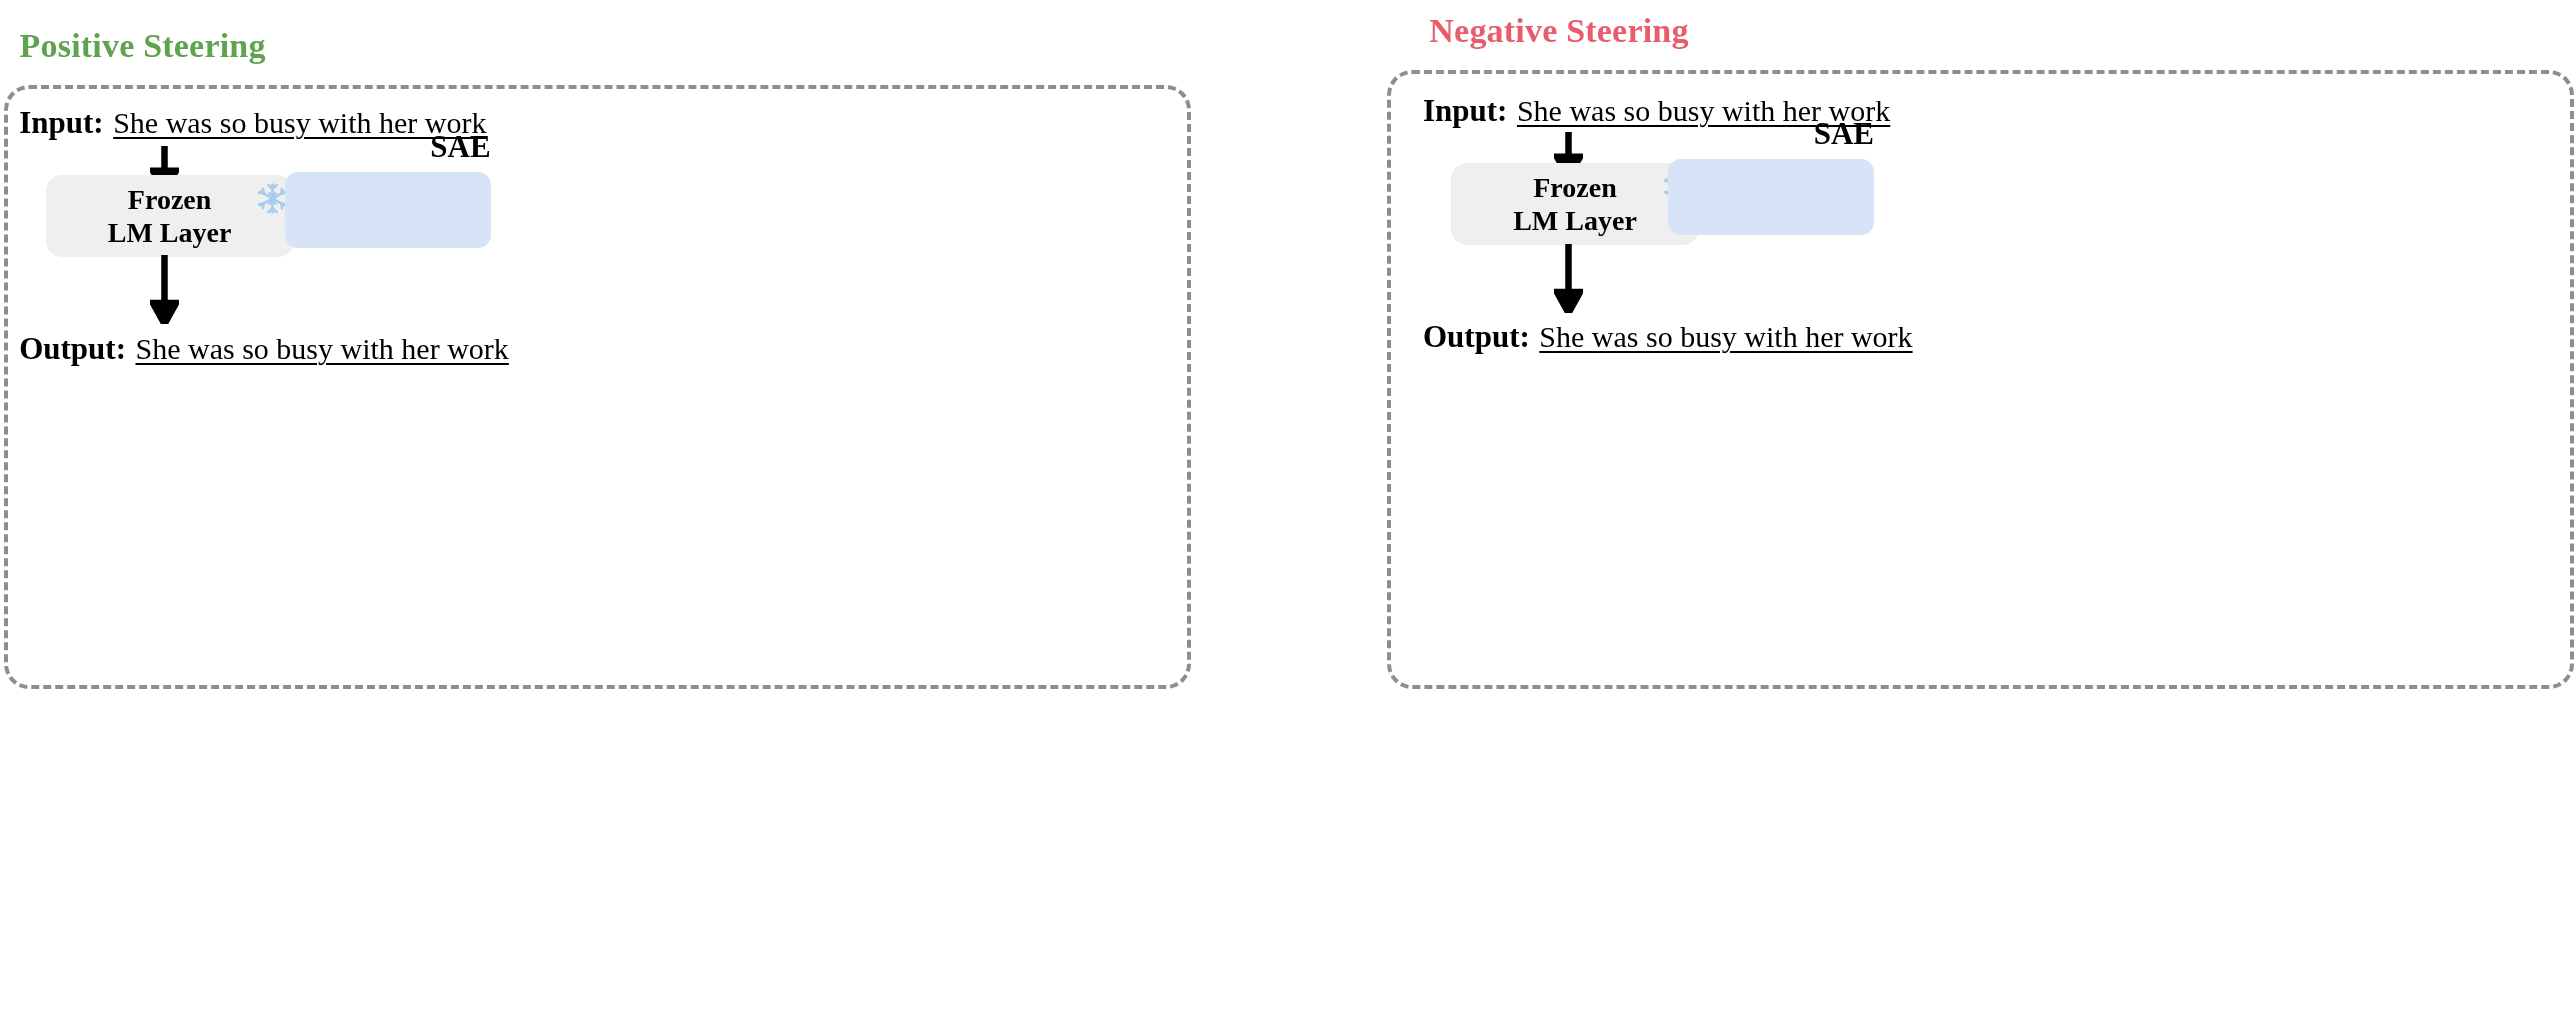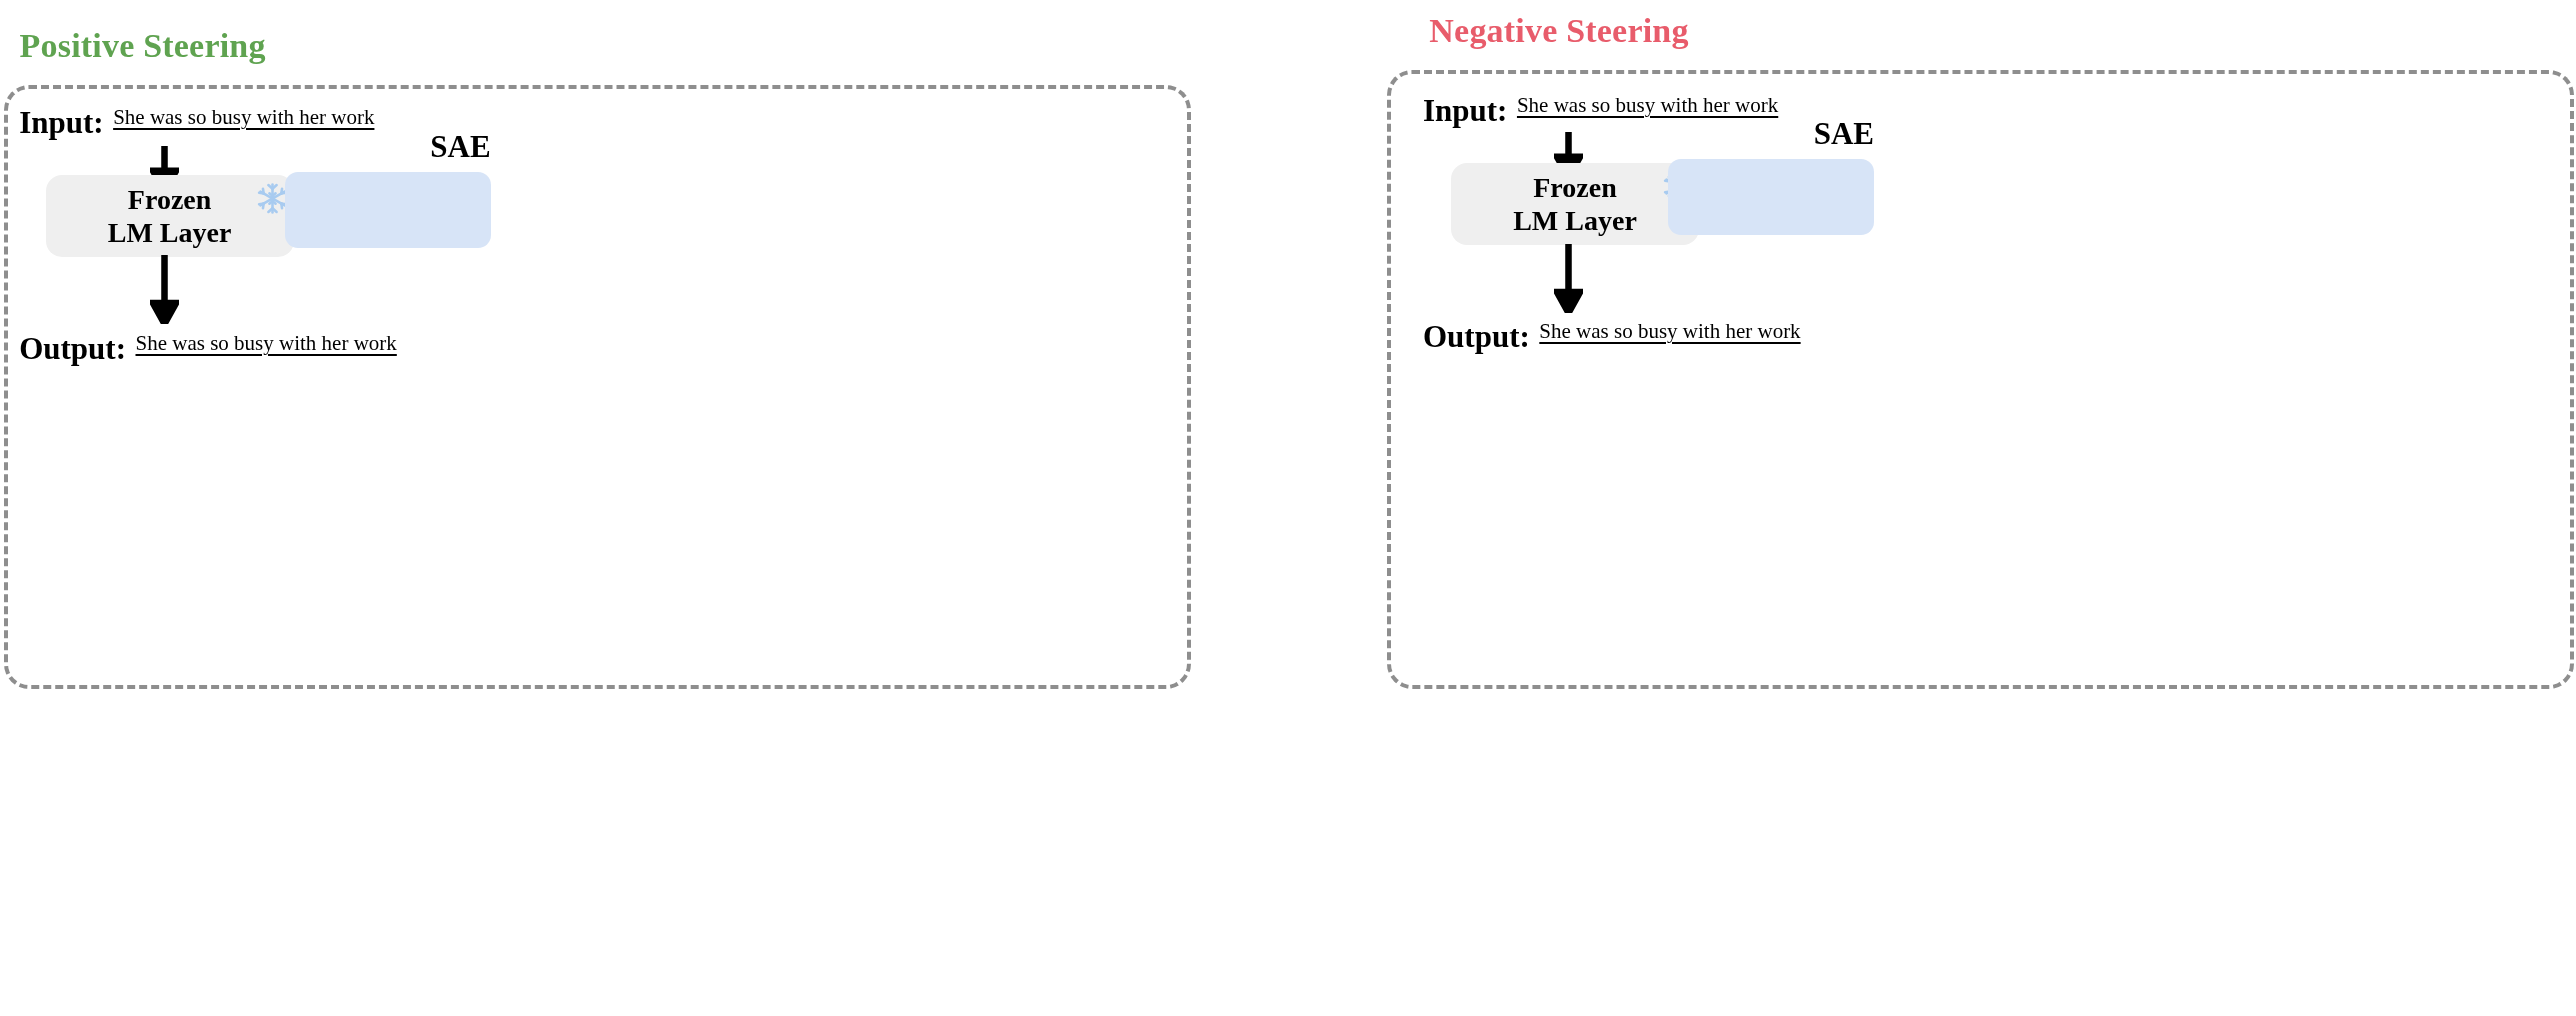--- a/index.html
+++ b/index.html
@@ -40,31 +40,31 @@
     border-radius: 25px;
     box-sizing: border-box;
     height: 604px;
   }
   .panel-group.right .panel-box { height: 619px; }
 
   
   .io-row {
     position: absolute;
     display: flex;
-    align-items: flex-start;
+    align-items: center;
     white-space: nowrap;
   }
   .io-label {
     font-size: 31px;
     font-weight: bold;
     color: #000;
     margin-right: 9.5px;
   }
   .io-text {
-    font-size: 21px;
+    font-size: 30px;
     font-weight: normal;
     color: #000;
     text-decoration: underline;
     text-underline-offset: 4.4px;
     text-decoration-thickness: 2.2px;
   }
 
   .panel-group.left  .io-row.input  { left: 11.6px; top: 17.5px; }
   .panel-group.left  .io-row.output { left: 11.6px; top: 240px; }
   .panel-group.right .io-row.input  { left: 32px; top: 19px; }

